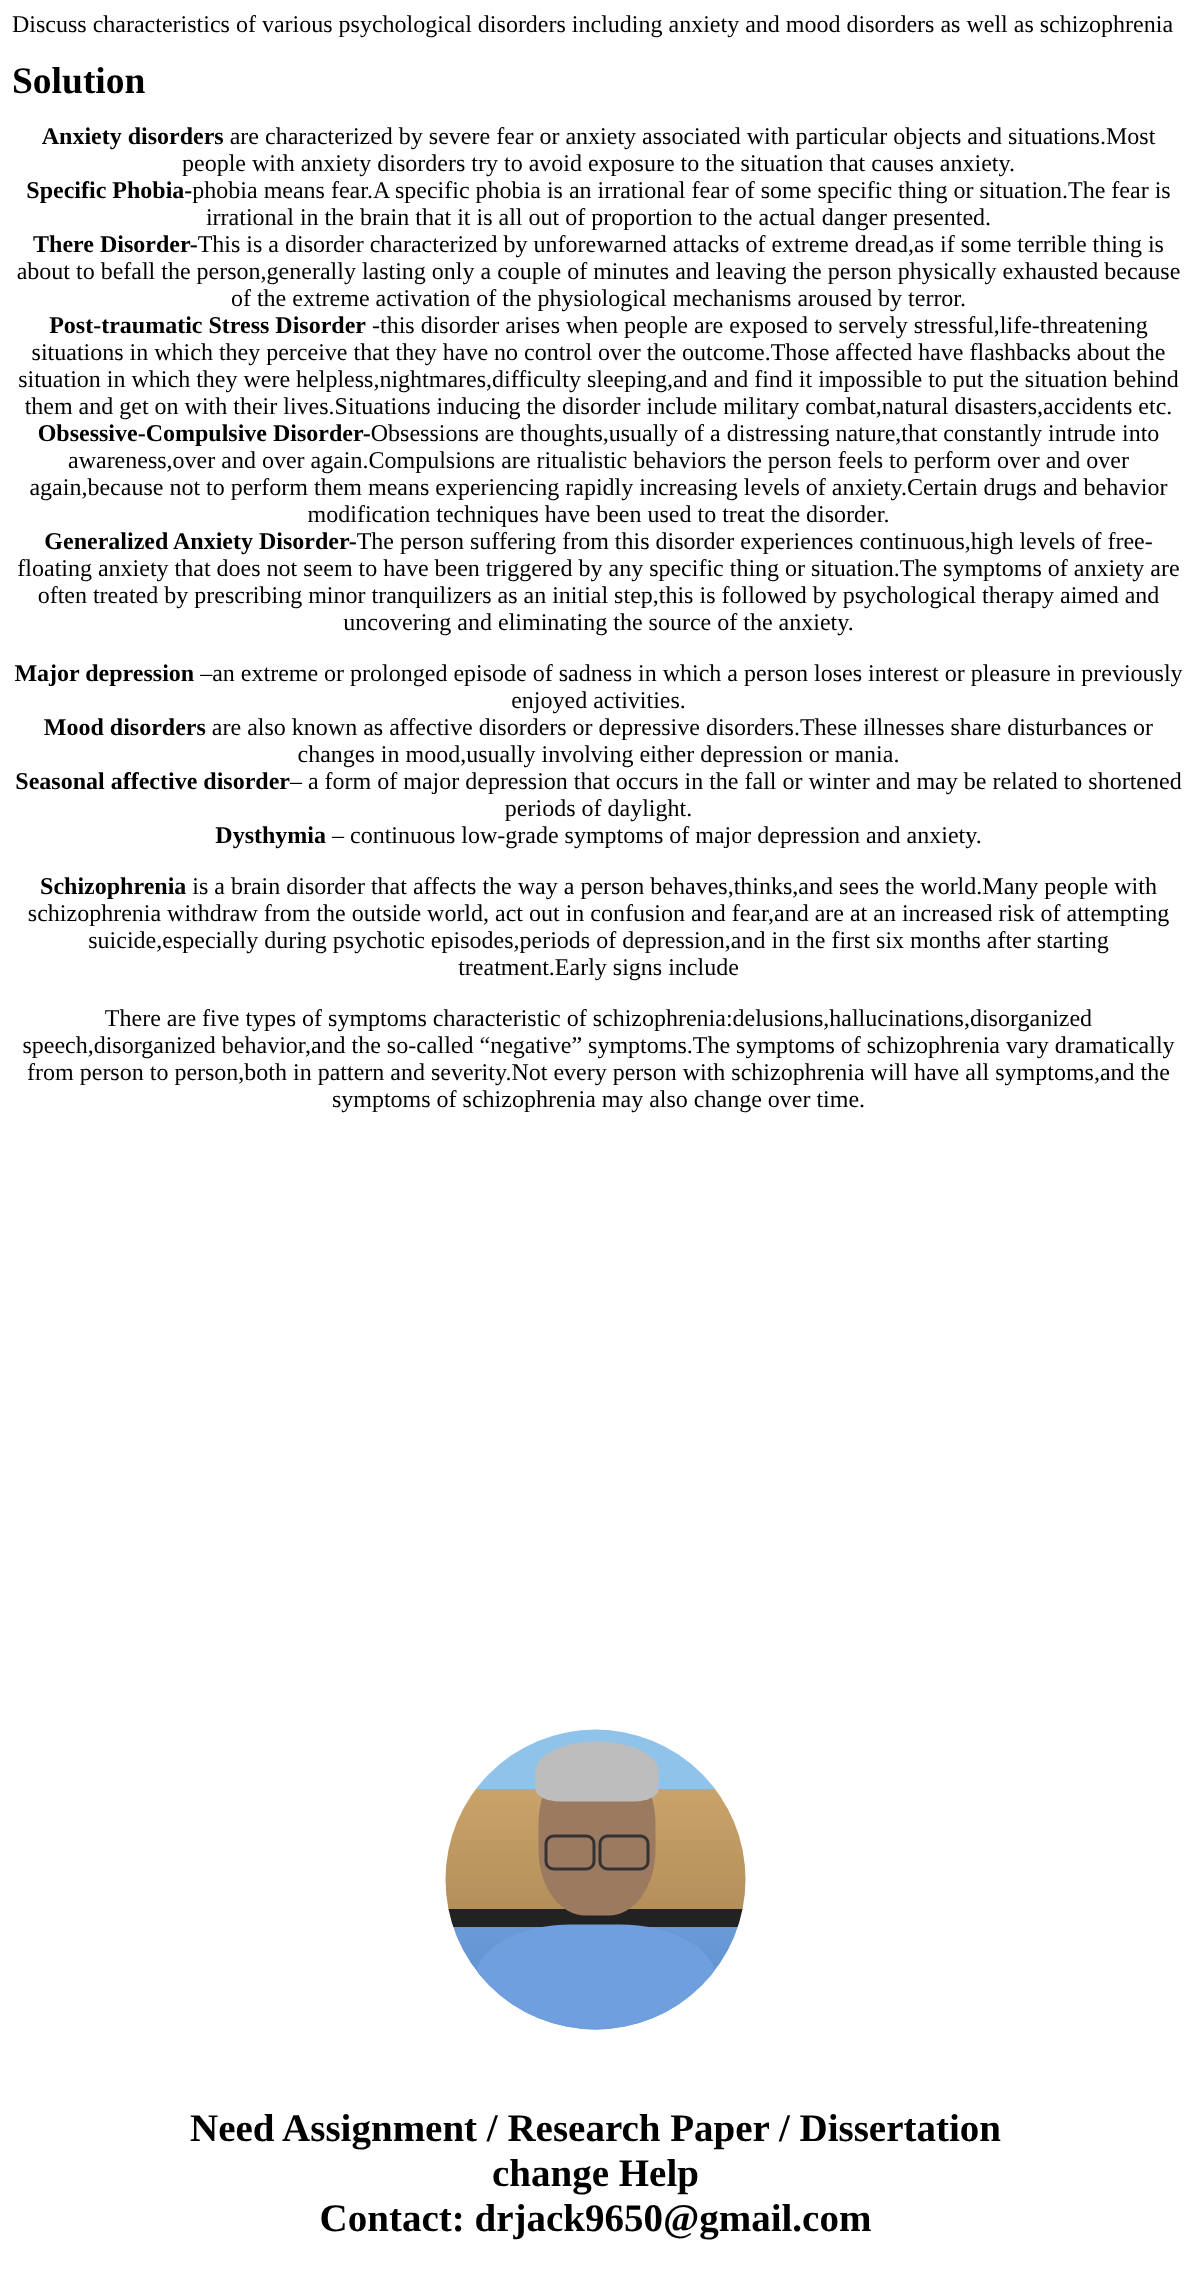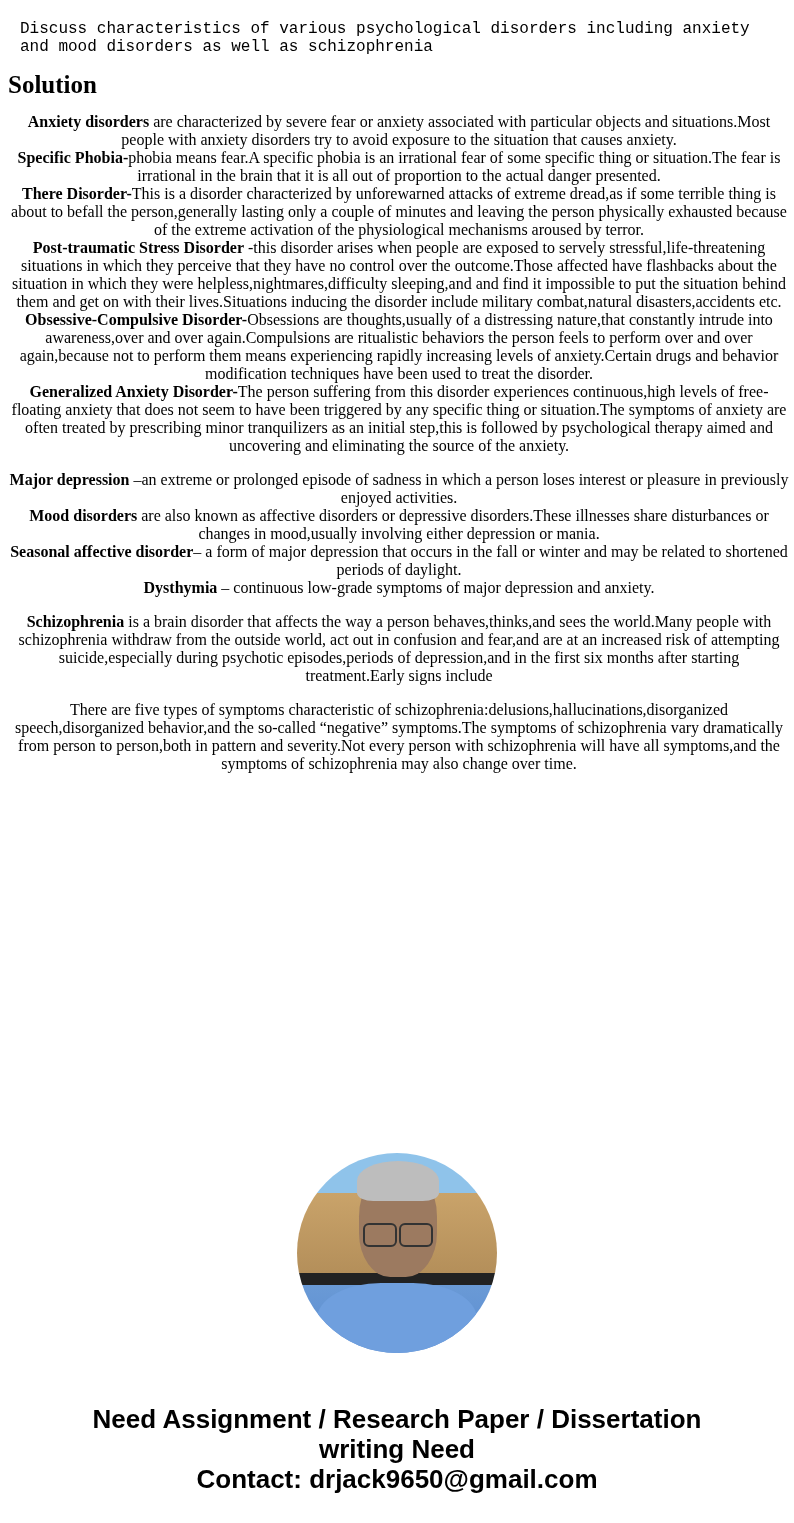--- a/index.html
+++ b/index.html
@@ -2,21 +2,21 @@
 <html><head>
   <meta charset="utf-8">
   <style>
     html, body { margin: 0; padding: 0; background: #ffffff; }
     body {
       width: 794px; height: 1523px; position: relative; overflow: hidden;
       font-family: "Liberation Serif", "DejaVu Serif", serif;
       font-size: 16px; line-height: 18px; color: #000;
     }
     .content { position: absolute; left: 8px; top: 8px; width: 782px; }
-    .question { margin: 12px; font-family: Liberation Mono, monospace; }
+    .question { margin: 0; }
     h3.solution { font-size: 25px; font-weight: bold; margin: 19px 0 18px 0; line-height: 20px; }
     p { margin: 0; }
     .para { margin-bottom: 16px; text-align: center; }
     b { font-weight: bold; }
     .avatar {
       position: absolute; left: 297px; top: 1153px; width: 200px; height: 200px;
       border-radius: 50%; overflow: hidden;
       background: linear-gradient(#8fc3ea 0%, #8fc3ea 20%, #c9a36a 20%, #b48f5a 60%, #222 60%, #222 66%, #6a9ad6 66%, #5a8cd0 100%);
     }
     .face {
@@ -32,21 +32,21 @@
       border: 2px solid #333; border-radius: 6px;
     }
     .glasses-l { left: 66px; }
     .glasses-r { left: 102px; }
     .shirt {
       position: absolute; left: 20px; top: 130px; width: 160px; height: 90px;
       background: #6f9fde; border-radius: 40% 40% 0 0;
     }
     .footer {
       position: absolute; left: 0; top: 1404px; width: 794px; text-align: center;
-      font-family: Liberation Sans, sans-serif; font-weight: bold; font-size: 26px; line-height: 30px;
+      font-family: Liberation Serif, serif; font-weight: bold; font-size: 26px; line-height: 30px;
     }
   </style>
 </head>
 <body>
 
 <div class="content">
   <p class="question">Discuss characteristics of various psychological disorders including anxiety and mood disorders as well as schizophrenia</p>
   <h3 class="solution">Solution</h3>
 
   <div class="para">
@@ -76,15 +76,15 @@
 <div class="avatar">
   <div class="shirt"></div>
   <div class="face"></div>
   <div class="hair"></div>
   <div class="glasses-l"></div>
   <div class="glasses-r"></div>
 </div>
 
 <div class="footer">
   <div>Need Assignment / Research Paper / Dissertation</div>
-  <div>writing Need</div>
+  <div>change Help</div>
   <div>Contact: drjack9650@gmail.com</div>
 </div>
 
 </body></html>

